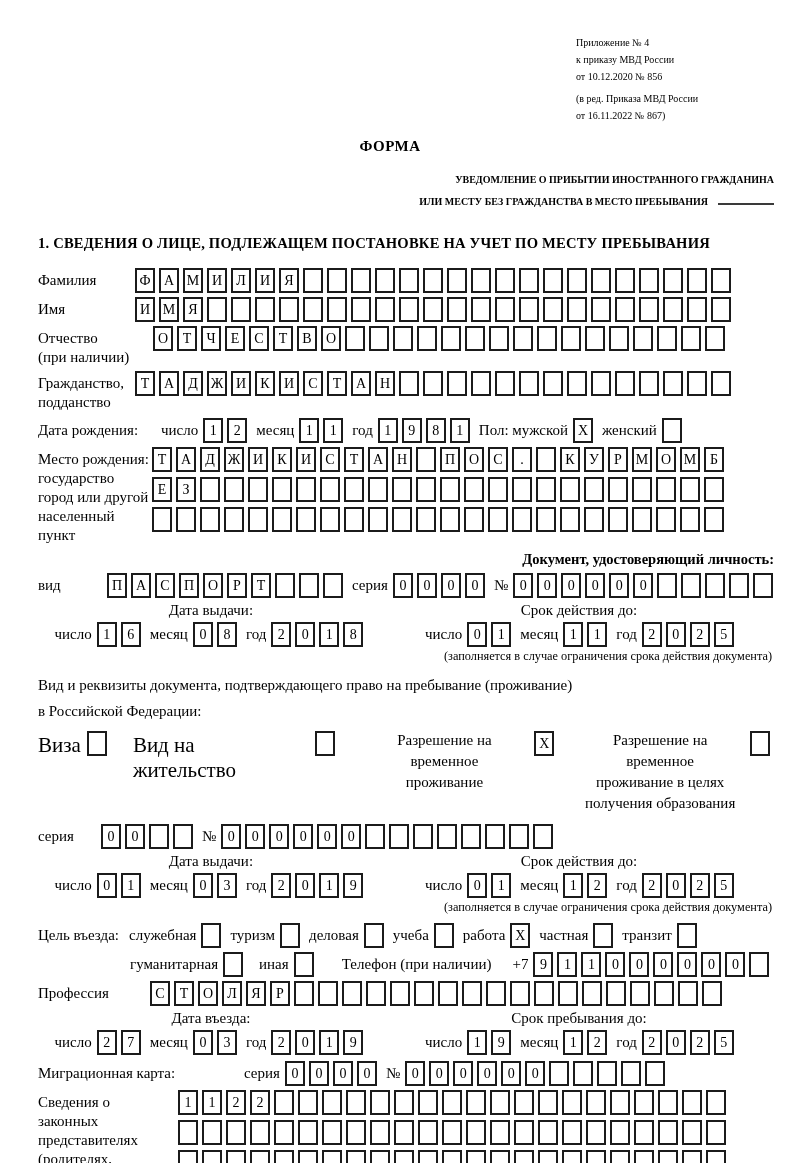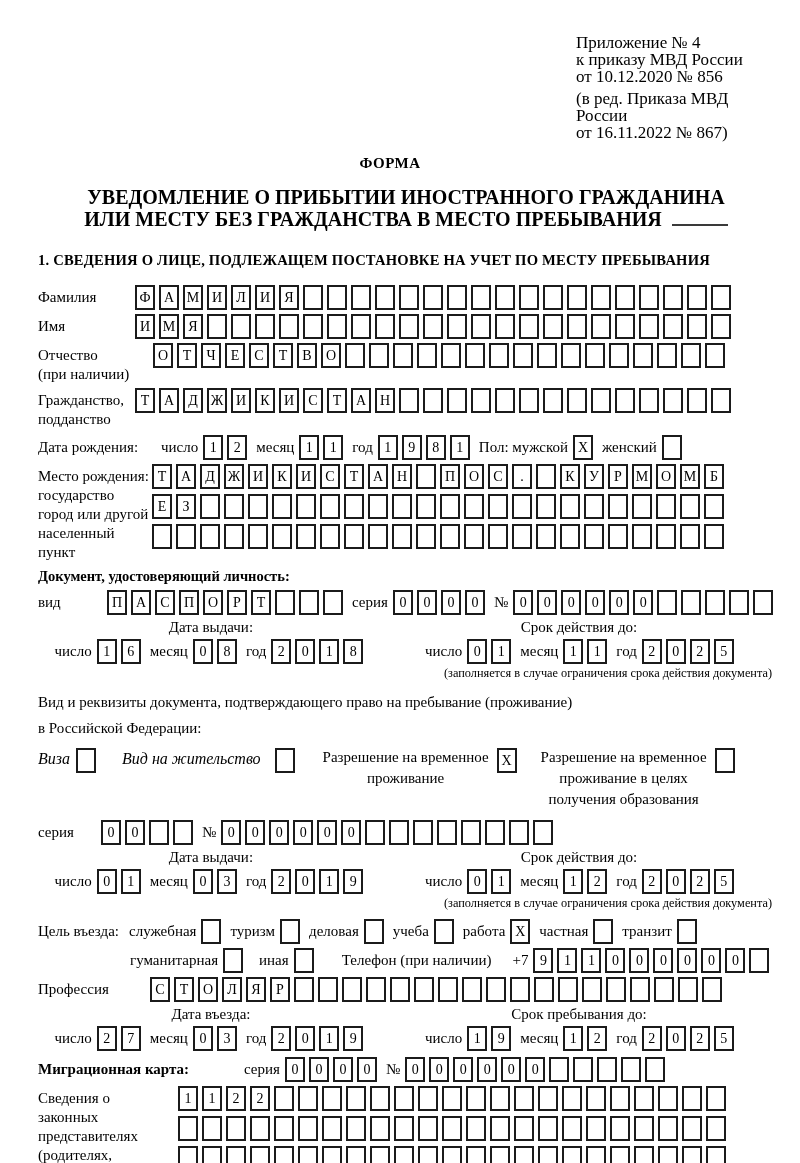--- a/index.html
+++ b/index.html
@@ -4,26 +4,26 @@
 <style>
   html,body { margin:0; padding:0; background:#ffffff; }
   body {
     width:800px; height:1163px; overflow:hidden;
     font-family:"Liberation Serif","DejaVu Serif",serif;
     color:#000;
   }
   .page { padding:34px 26px 0 38px; }
 
   
-  .top-note { width:190px; margin-left:auto; margin-right:8px; font-size:17px; line-height:17px; }
+  .top-note { width:190px; margin-left:auto; margin-right:8px; font-size:10px; line-height:17px; }
   .top-note .gap { margin-top:5px; }
   .forma { text-align:center; padding-right:32px; font-weight:bold; font-size:15px; margin-top:14px; letter-spacing:.5px; }
 
   
-  .title { text-align:center; font-weight:bold; font-size:20px; line-height:22px; margin-top:14px; }
+  .title { text-align:right; font-weight:bold; font-size:10px; line-height:22px; margin-top:14px; }
   .blank { display:inline-block; width:56px; border-bottom:2px solid #3a3a3a; height:12px; margin-left:10px; }
 
   .sec-head { font-weight:bold; font-size:14.6px; margin-top:22px; margin-bottom:16px; letter-spacing:.2px; }
 
   
   .row { display:flex; align-items:flex-start; margin-bottom:4px; }
   .inline-row { align-items:center; }
   .lbl { font-size:15px; line-height:19px; padding-top:3px; flex:none; }
   .w97 { width:97px; } .w115 { width:115px; } .w114 { width:114px; } .w112 { width:112px; } .w140 { width:140px; }
   .sub { font-size:15px; margin:0 5px; white-space:nowrap; flex:none; }
@@ -31,38 +31,38 @@
 
   .cells { display:flex; flex:none; }
   .cell {
     width:20px; height:25px; box-sizing:border-box;
     border:2px solid #1b1b1b; margin-right:4px;
     display:flex; align-items:center; justify-content:center;
     font-size:14px; background:#fff; flex:none;
   }
   .stack > .cells { margin-bottom:5px; }
 
-  .doc-head { text-align:left; font-weight:bold; font-size:14.5px; margin:6px 0 5px 0; }
+  .doc-head { text-align:right; font-weight:bold; font-size:14.5px; margin:6px 0 5px 0; }
 
   
   .date-pair { display:flex; margin-top:4px; }
   .dp-col { }
   .dp-left { width:47%; } .dp-right { width:53%; }
   .dp-head { text-align:center; font-size:15px; margin-bottom:3px; }
   .dg { display:flex; align-items:center; justify-content:center; }
   .dp-note { font-size:12.3px; text-align:right; padding-right:2px; margin:2px 0 8px 0; }
 
   .para { font-size:15px; line-height:26px; margin-top:4px; }
 
   
   .permits { display:flex; align-items:flex-start; margin-top:6px; margin-bottom:10px; }
   .opt { display:flex; align-items:flex-start; margin-right:14px; }
   .opt .cells { margin-top:1px; }
   .opt-lines { text-align:center; font-size:15px; line-height:21px; margin-right:8px; }
-  .opt-inline { margin-right:6px; font-size:16px; padding-top:3px;font-style:italic; }
+  .opt-inline { margin-right:6px; font-size:21px; padding-top:3px; }
 
   .indent { margin-left:92px; }
   .note-center { font-size:13px; text-align:center; margin:4px 0 0 110px; }
 </style>
 </head>
 <body>
 
 <div class="page">
 
   <div class="top-note">
@@ -658,21 +658,21 @@
             <span class="cell">2</span>
             <span class="cell">0</span>
             <span class="cell">2</span>
             <span class="cell">5</span>
           </span>
       </div>
     </div>
   </div>
 
   <div class="row inline-row" style="margin-top:6px;">
-    <span class="sub sub-first" style="width:196px;font-weight:bold;">Миграционная карта:</span>
+    <span class="sub sub-first" style="width:196px;">Миграционная карта:</span>
     <span class="sub">серия</span>
     <span class="cells">
         <span class="cell">0</span>
         <span class="cell">0</span>
         <span class="cell">0</span>
         <span class="cell">0</span>
       </span>
     <span class="sub">№</span>
     <span class="cells">
         <span class="cell">0</span>

